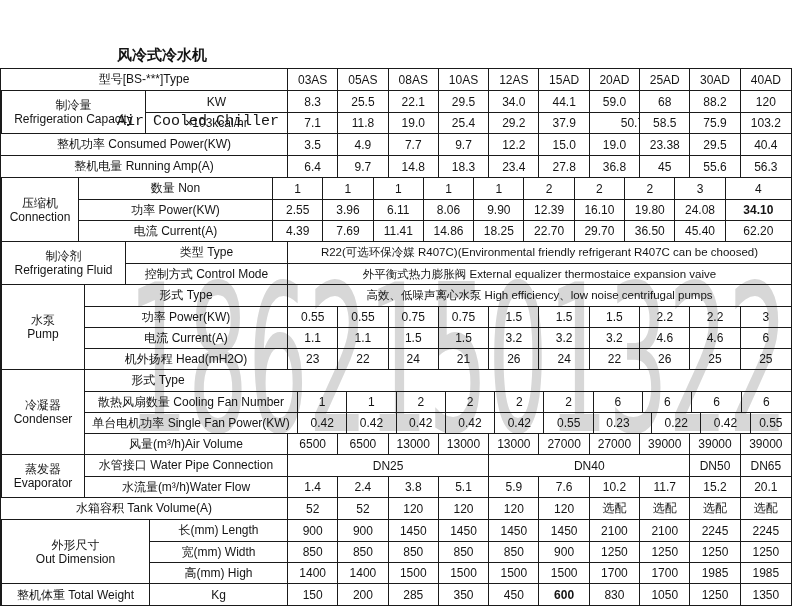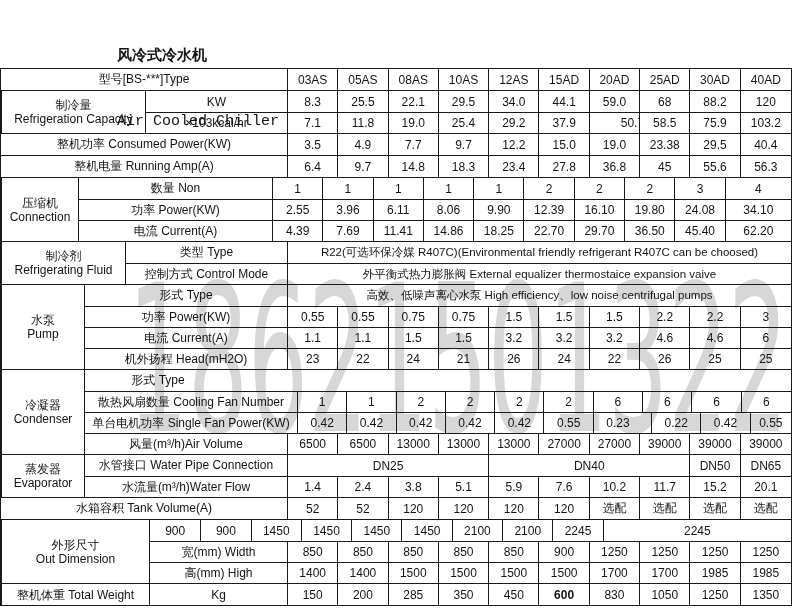--- a/index.html
+++ b/index.html
@@ -172,21 +172,21 @@
             <div class="cell lab" style="width: 193px;">功率 Power(KW)</div>
             <div class="cell val" style="width: 50.3px;">2.55</div>
             <div class="cell val" style="width: 50.3px;">3.96</div>
             <div class="cell val" style="width: 50.3px;">6.11</div>
             <div class="cell val" style="width: 50.3px;">8.06</div>
             <div class="cell val" style="width: 50.3px;">9.90</div>
             <div class="cell val" style="width: 50.3px;">12.39</div>
             <div class="cell val" style="width: 50.3px;">16.10</div>
             <div class="cell val" style="width: 50.3px;">19.80</div>
             <div class="cell val" style="width: 50.3px;">24.08</div>
-            <div class="cell val" style="flex: 1 1 auto;">34.10</div>
+            <div class="cell val" style="flex: 1 1 auto; font-weight: bold;">34.10</div>
           </div>
           <div class="row">
             <div class="cell lab" style="width: 193px;">电流 Current(A)</div>
             <div class="cell val" style="width: 50.3px;">4.39</div>
             <div class="cell val" style="width: 50.3px;">7.69</div>
             <div class="cell val" style="width: 50.3px;">11.41</div>
             <div class="cell val" style="width: 50.3px;">14.86</div>
             <div class="cell val" style="width: 50.3px;">18.25</div>
             <div class="cell val" style="width: 50.3px;">22.70</div>
             <div class="cell val" style="width: 50.3px;">29.70</div>
@@ -359,20 +359,21 @@
           </div>
         </div>
       </div>
       <div class="sec">
         <div class="cell group" style="width: 149px;">
           <div class="">外形尺寸</div>
           <div class="">Out Dimension</div>
         </div>
         <div class="rows">
           <div class="row">
+            <div class="cell lab" style="width: 137px;">长(mm) Length</div>
             <div class="cell val" style="width: 50.3px;">900</div>
             <div class="cell val" style="width: 50.3px;">900</div>
             <div class="cell val" style="width: 50.3px;">1450</div>
             <div class="cell val" style="width: 50.3px;">1450</div>
             <div class="cell val" style="width: 50.3px;">1450</div>
             <div class="cell val" style="width: 50.3px;">1450</div>
             <div class="cell val" style="width: 50.3px;">2100</div>
             <div class="cell val" style="width: 50.3px;">2100</div>
             <div class="cell val" style="width: 50.3px;">2245</div>
             <div class="cell val" style="flex: 1 1 auto;">2245</div>

